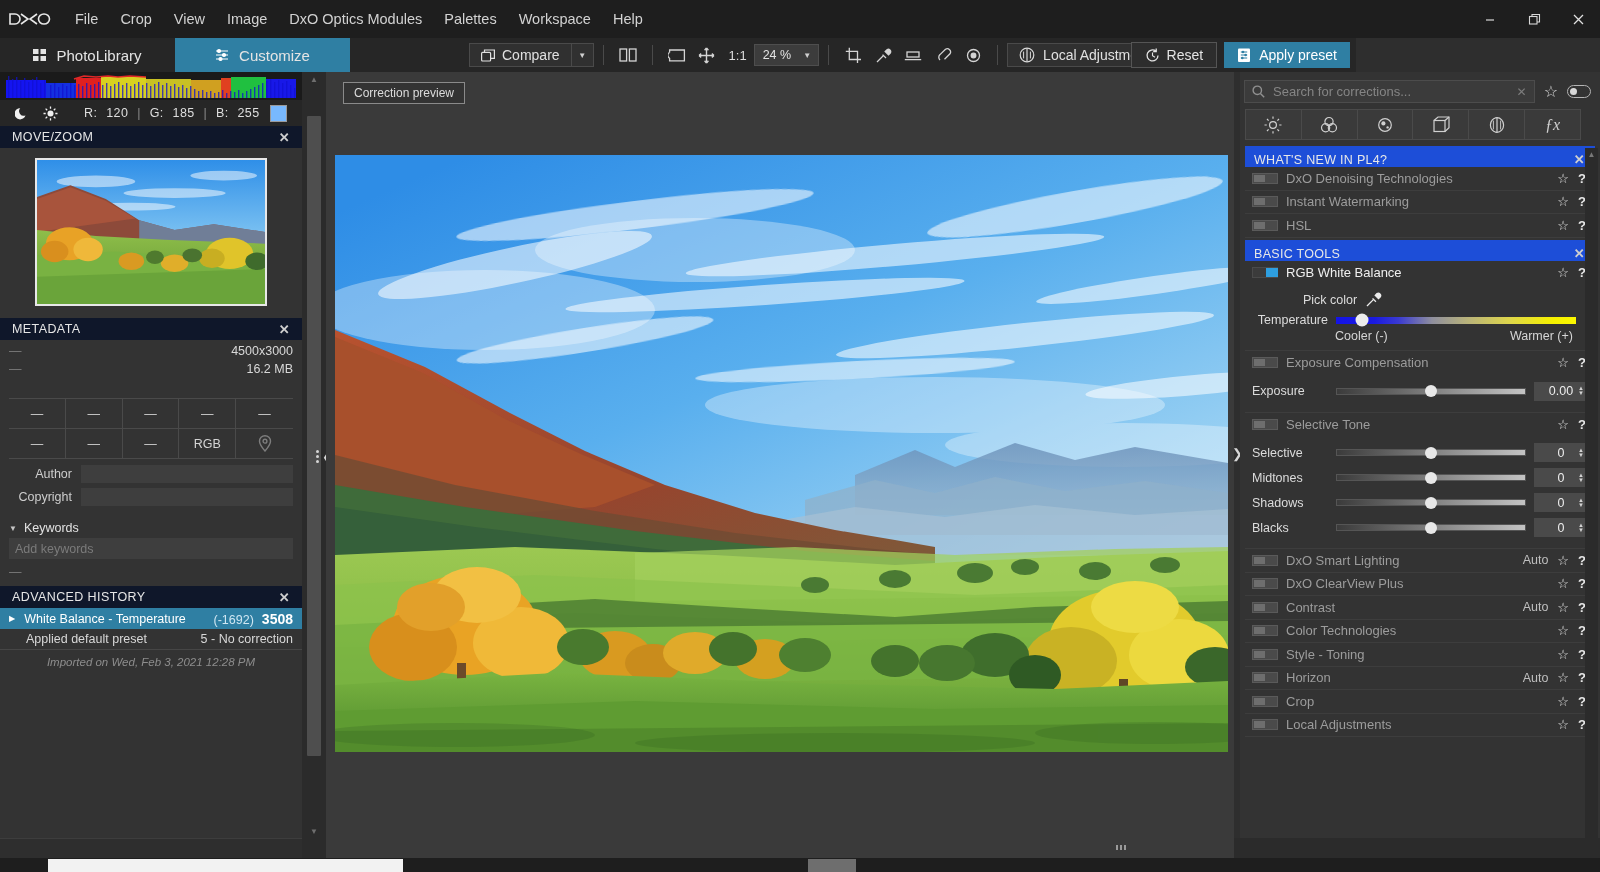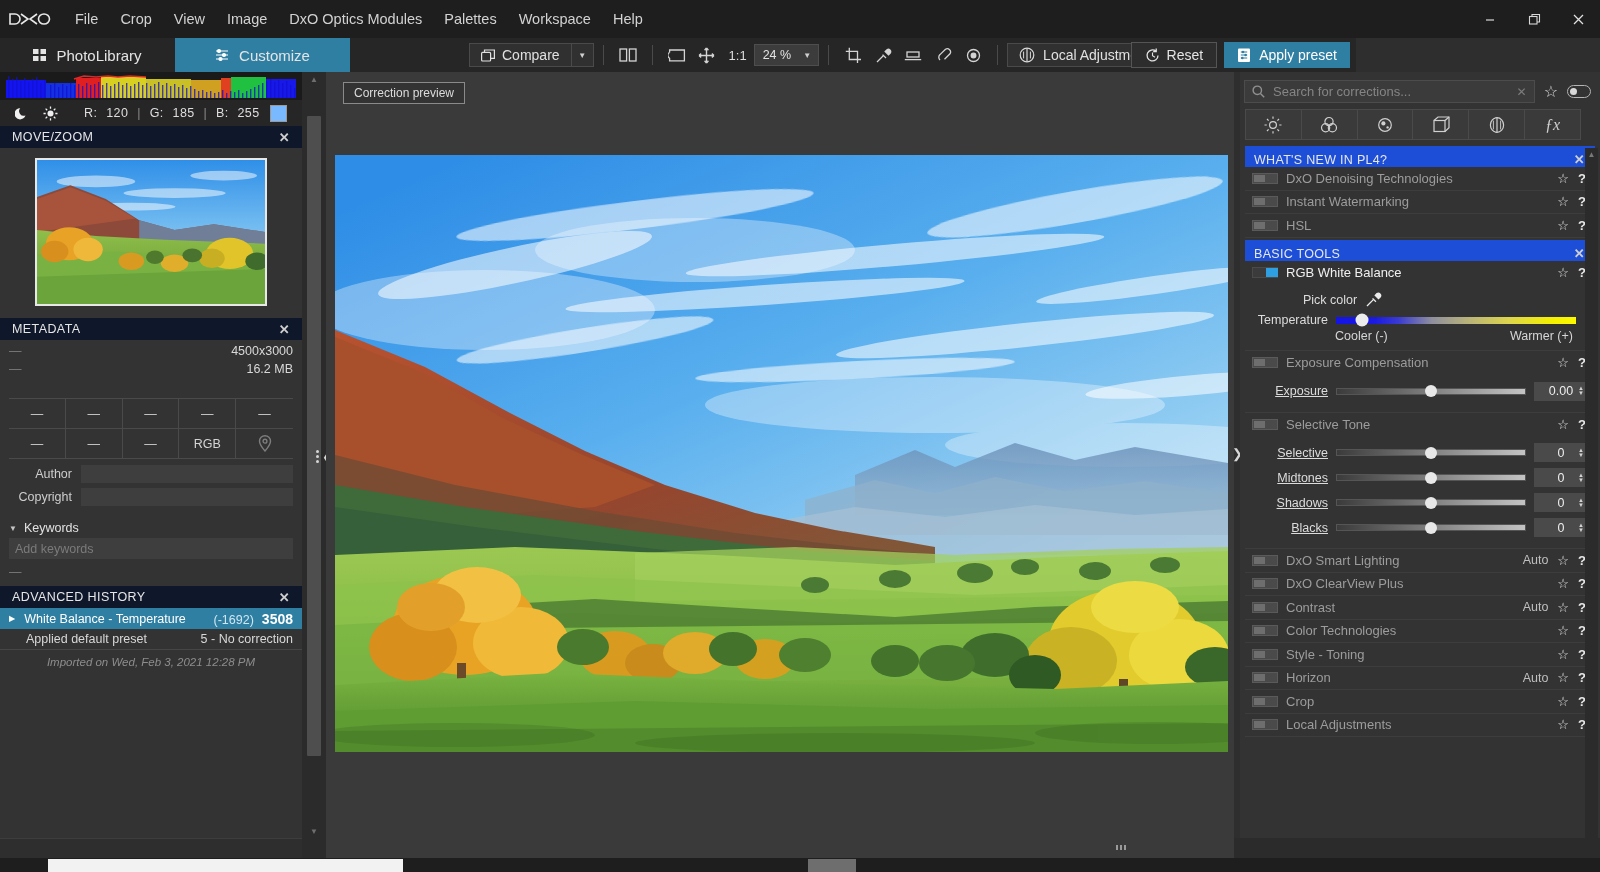--- a/index.html
+++ b/index.html
@@ -269,21 +269,21 @@
   }
   .temp-knob {
     position: absolute; left: 11%; top: 50%; transform: translate(-50%,-50%);
     width: 13px; height: 13px; background: #ececec; border-radius: 50%;
   }
   .temp-legend {
     display: flex; justify-content: space-between; font-size: 12.5px; color: #d6d6d6;
     padding: 2px 22px 0 90px;
   }
   .sl-row { display: flex; align-items: center; gap: 8px; padding: 2px 7px 2px 7px; margin-bottom: 2px; }
-  .sl-lbl { font-size: 12.5px; color: #dcdcdc; width: 76px; text-align: right; flex: none; text-decoration: underline; }
+  .sl-lbl { font-size: 12.5px; color: #dcdcdc; width: 76px; text-align: left; flex: none; }
   .sl-track {
     flex: 1; height: 7px; position: relative;
     background: linear-gradient(to right, #3b3b3b 0%, #c4c4c4 100%);
     border: 1px solid #555;
   }
   .sl-knob {
     position: absolute; left: 50%; top: 50%; transform: translate(-50%,-50%);
     width: 12px; height: 12px; background: #e8e8e8; border-radius: 50%;
   }
   .sl-val {

